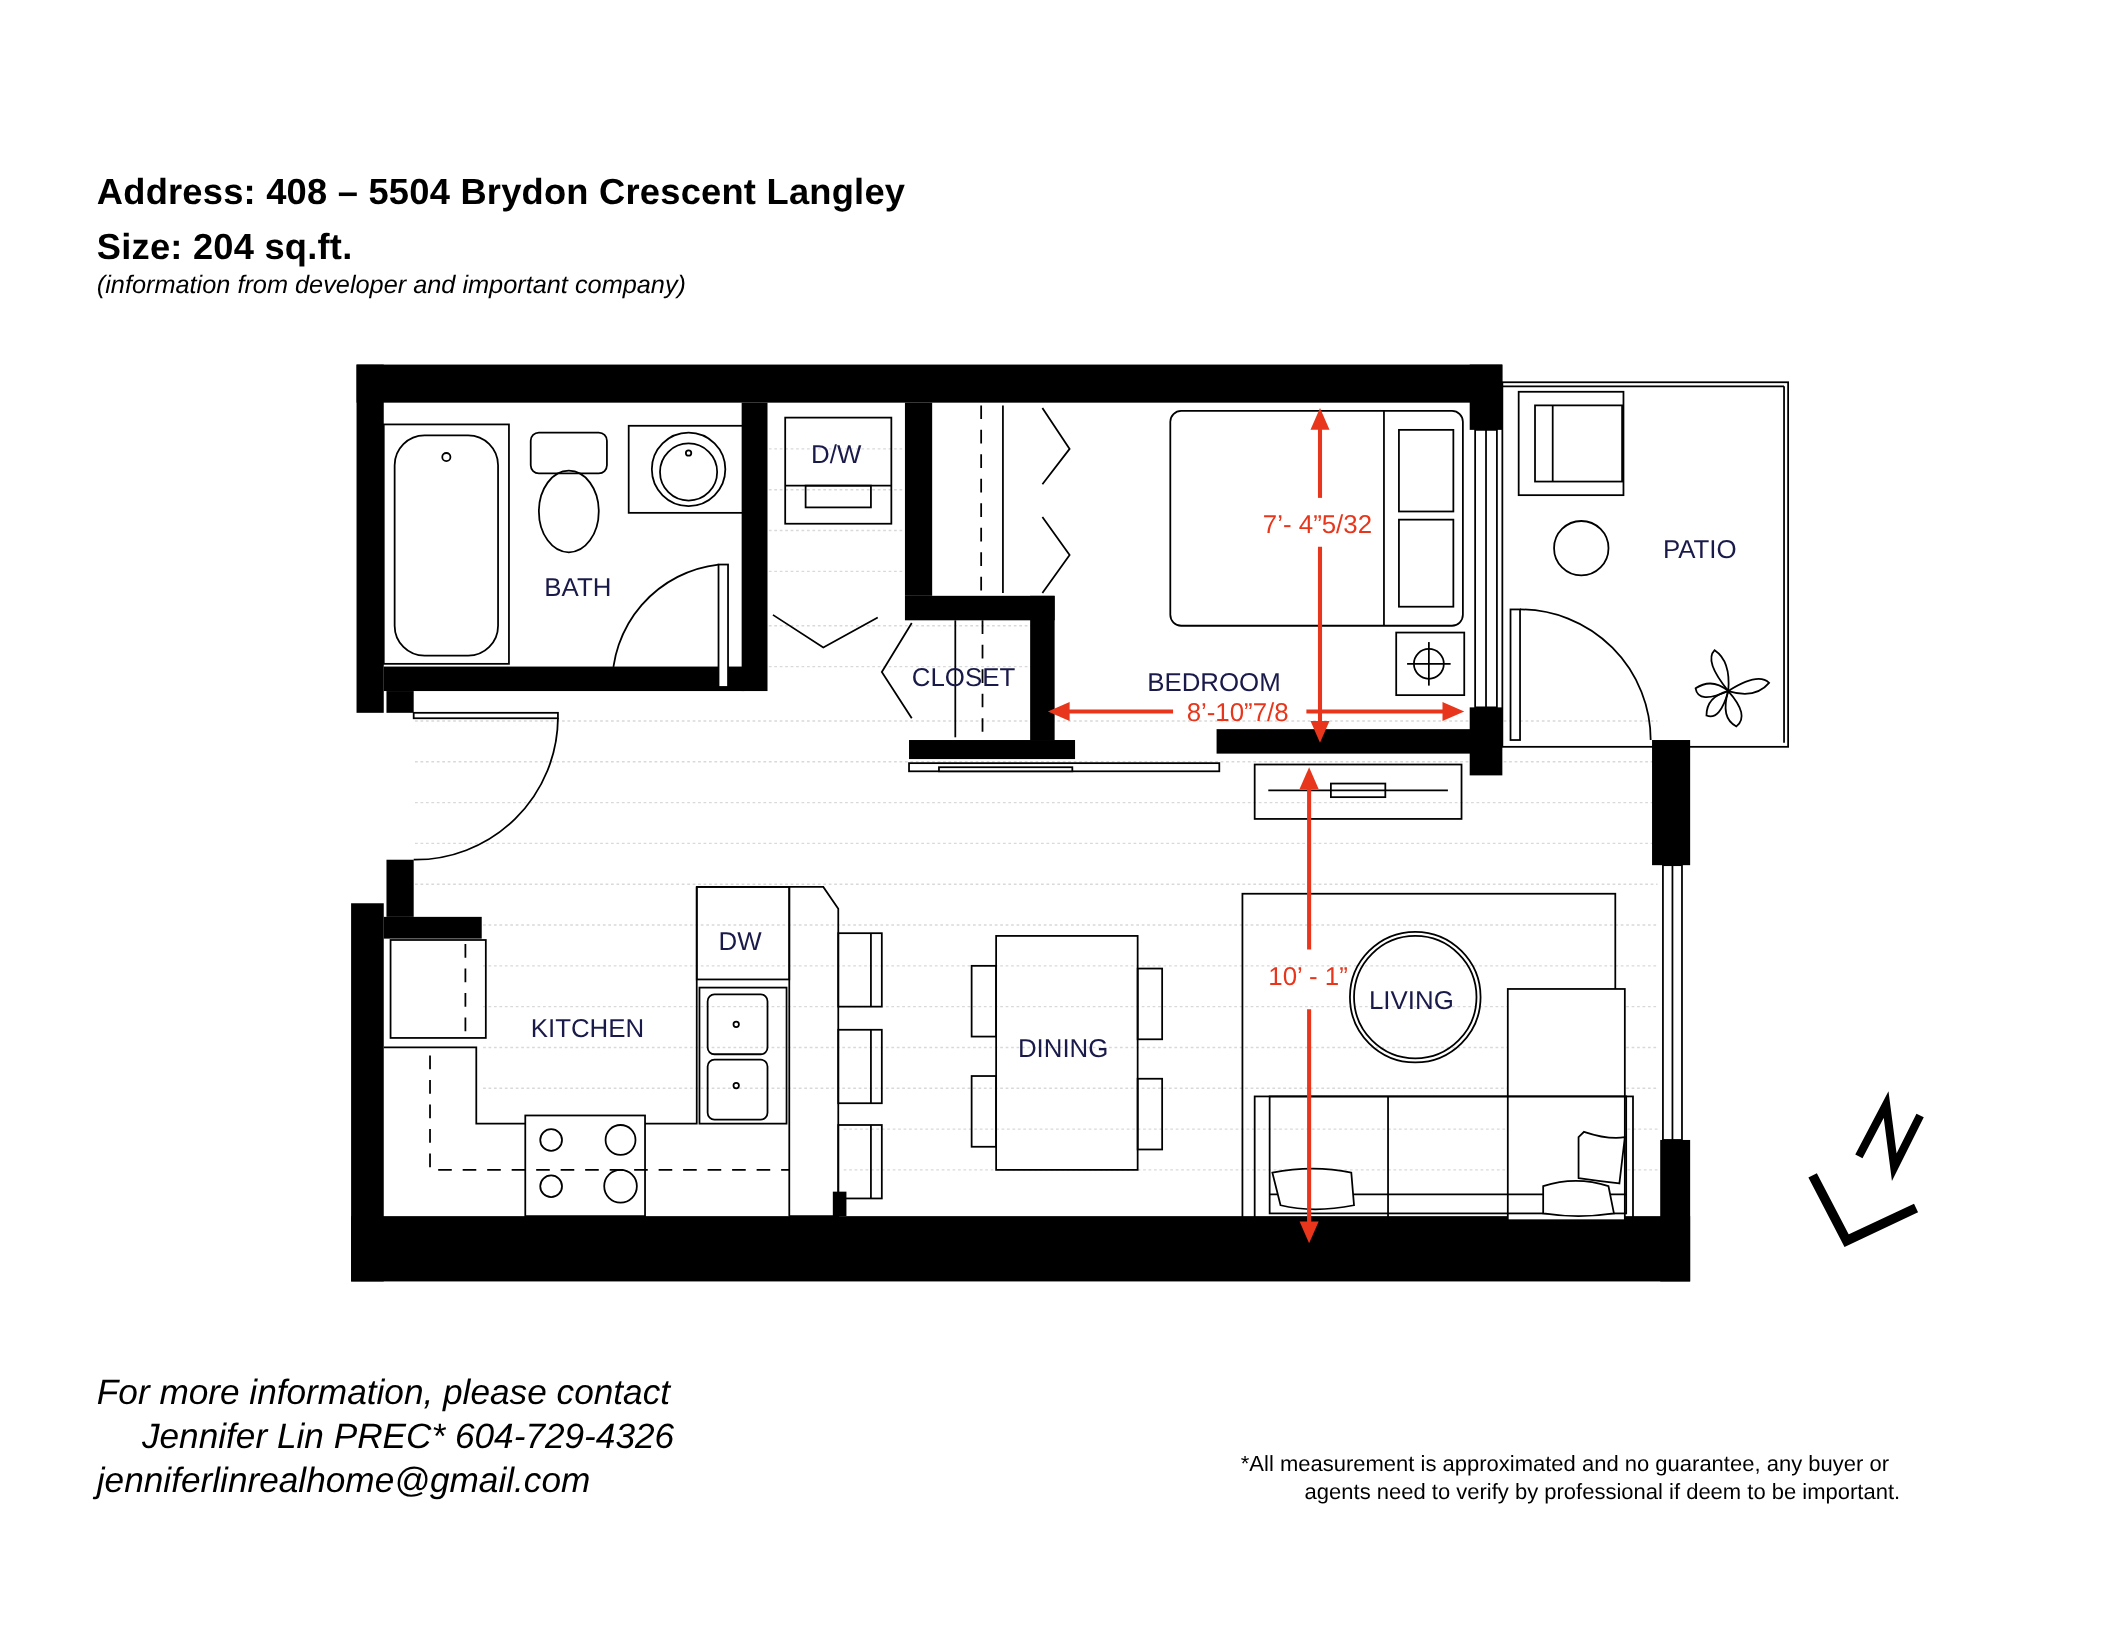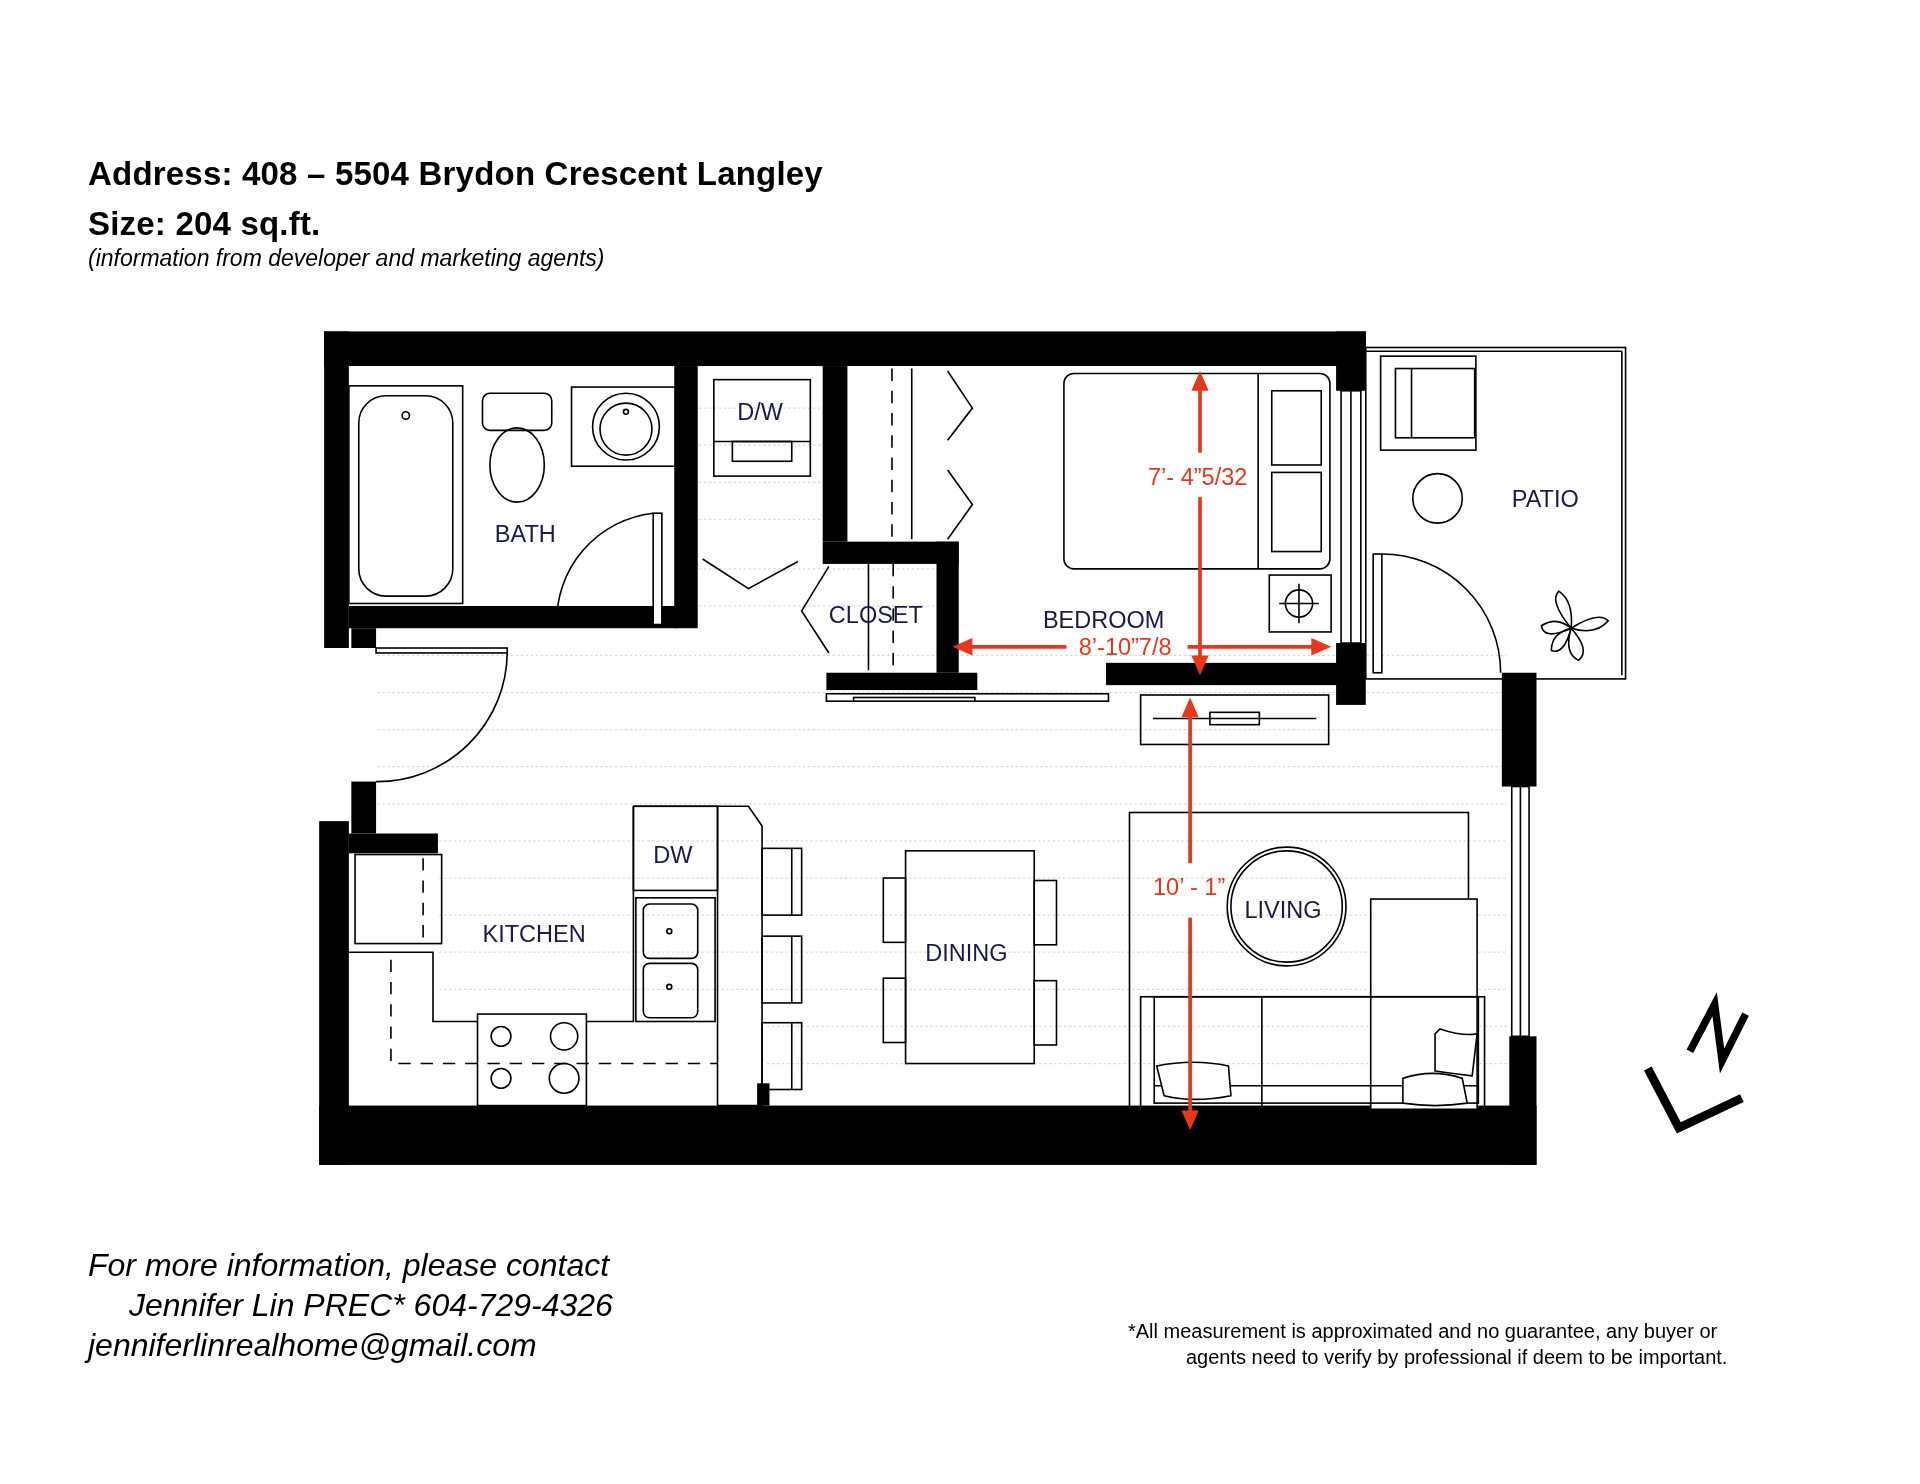--- a/index.html
+++ b/index.html
@@ -18,21 +18,21 @@
   .floor { stroke: #d9d9d9; stroke-width: 1; stroke-dasharray: 2 2; }
   .dash { fill: none; stroke: #000; stroke-width: 1.3; stroke-dasharray: 10 8; }
   .dim { stroke: #e8361c; stroke-width: 3; fill: none; }
   .arrow { fill: #e8361c; }
 </style>
 </head>
 <body>
 
 <div class="abs hdr" style="left:88px; top:128px;margin-top:27px;">Address: 408 – 5504 Brydon Crescent Langley</div>
 <div class="abs hdr" style="left:88px; top:205px;">Size: 204 sq.ft.</div>
-<div class="abs note-italic" style="left:88px; top:245px;">(information from developer and marketing agents)</div>
+<div class="abs note-italic" style="left:88px; top:245px;">(information from developer and important company)</div>
 
 <svg id="plan" viewBox="0 0 1552 1200" preserveAspectRatio="none">
 
   <g>
     <line class="floor" x1="305" y1="530" x2="1218" y2="530"></line>
     <line class="floor" x1="305" y1="560" x2="1218" y2="560"></line>
     <line class="floor" x1="305" y1="590" x2="1218" y2="590"></line>
     <line class="floor" x1="305" y1="620" x2="1218" y2="620"></line>
     <line class="floor" x1="305" y1="650" x2="1218" y2="650"></line>
     <line class="floor" x1="355" y1="680" x2="1218" y2="680"></line>

